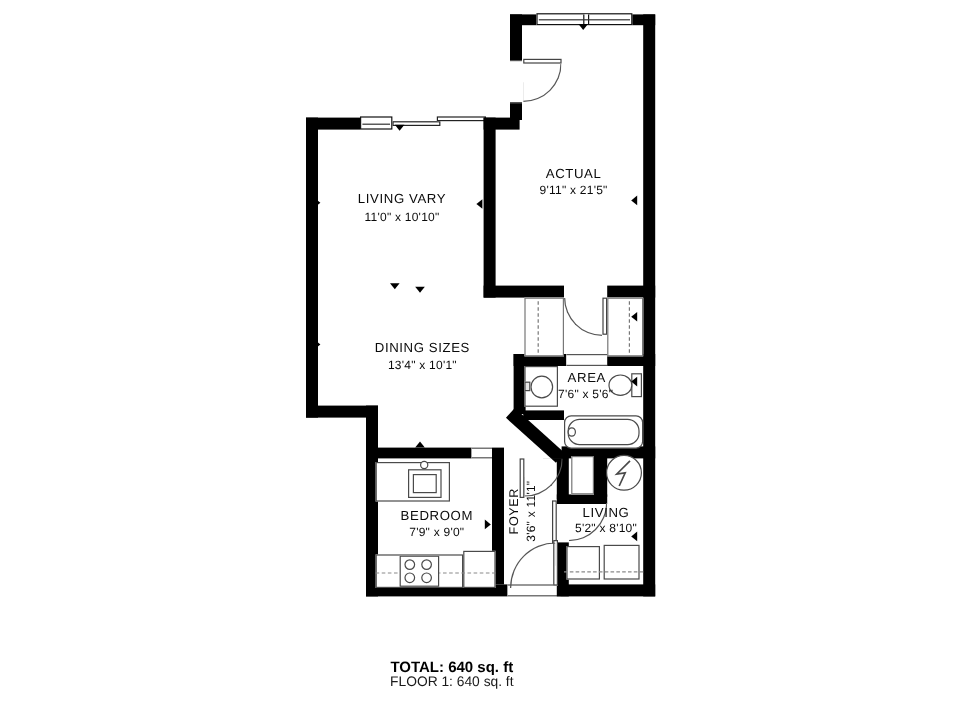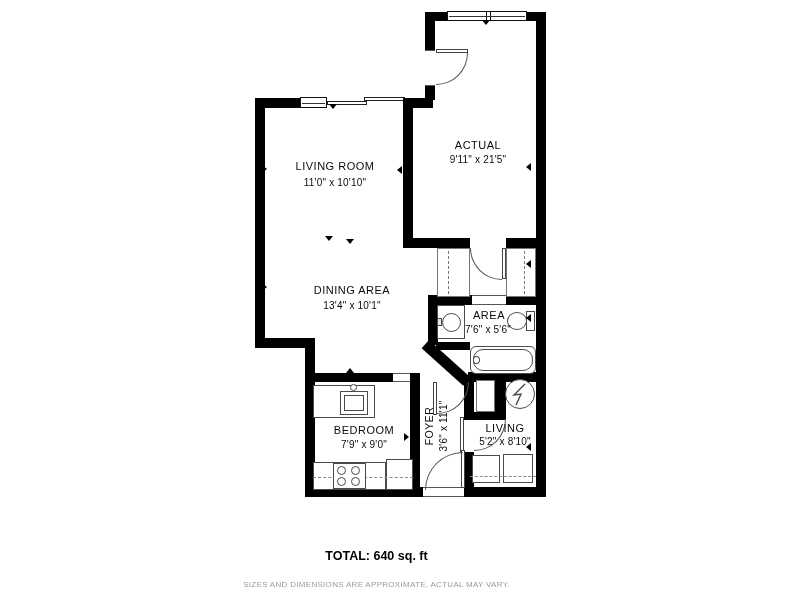--- a/index.html
+++ b/index.html
@@ -141,37 +141,37 @@
   <div class="tick tick-d" style="left:329px;top:104px;"></div>
   <div class="tick tick-d" style="left:325px;top:236px;"></div>
   <div class="tick tick-d" style="left:346px;top:239px;"></div>
   <div class="tick tick-r" style="left:262px;top:283px;"></div>
   <div class="tick tick-r" style="left:404px;top:433px;"></div>
   <div class="tick tick-u" style="left:346px;top:368px;"></div>
   <div class="tick tick-l" style="left:526px;top:314px;"></div>
   <div class="tick tick-l" style="left:526px;top:260px;"></div>
   <div class="tick tick-l" style="left:526px;top:443px;"></div>
 
-  <div class="rlabel" style="left:335px;top:166px;">LIVING ROOM</div>
+  <div class="rlabel" style="left:335px;top:166px;">LIVING VARY</div>
   <div class="rlabel rdims" style="left:335px;top:182px;">11'0" x 10'10"</div>
 
   <div class="rlabel" style="left:478px;top:145px;">ACTUAL</div>
   <div class="rlabel rdims" style="left:478px;top:159px;">9'11" x 21'5"</div>
 
-  <div class="rlabel" style="left:352px;top:290px;">DINING AREA</div>
+  <div class="rlabel" style="left:352px;top:290px;">DINING SIZES</div>
   <div class="rlabel rdims" style="left:352px;top:305px;">13'4" x 10'1"</div>
 
   <div class="rlabel" style="left:489px;top:315px;">AREA</div>
   <div class="rlabel rdims" style="left:488px;top:329px;">7'6" x 5'6"</div>
 
   <div class="rlabel" style="left:364px;top:430px;">BEDROOM</div>
   <div class="rlabel rdims" style="left:364px;top:444px;">7'9" x 9'0"</div>
 
   <div class="rlabel rot" style="left:429px;top:426px;font-size:10.5px;">FOYER</div>
   <div class="rlabel rdims rot" style="left:443px;top:426px;">3'6" x 11'1"</div>
 
   <div class="rlabel" style="left:505px;top:428px;">LIVING</div>
   <div class="rlabel rdims" style="left:505px;top:441px;">5'2" x 8'10"</div>
 
   <div class="sumline t-total" style="top:549px;">TOTAL: 640 sq. ft</div>
-  <div class="sumline t-disc" style="top:580px;">SIZES AND DIMENSIONS ARE APPROXIMATE, ACTUAL MAY VARY.</div>
+  <div class="sumline t-floor" style="top:563px;">FLOOR 1: 640 sq. ft</div>
 
 </div>
 
 </body></html>

